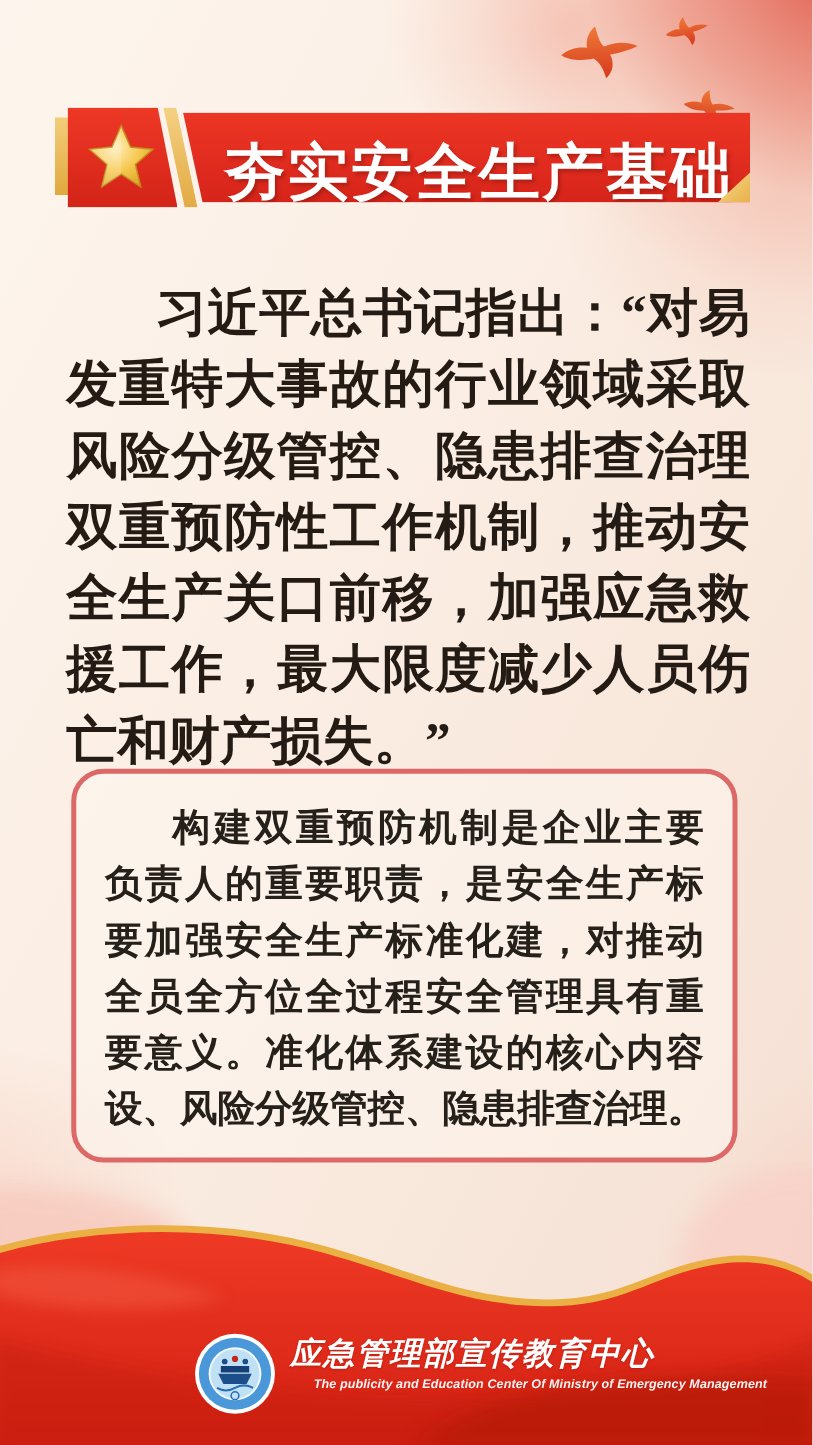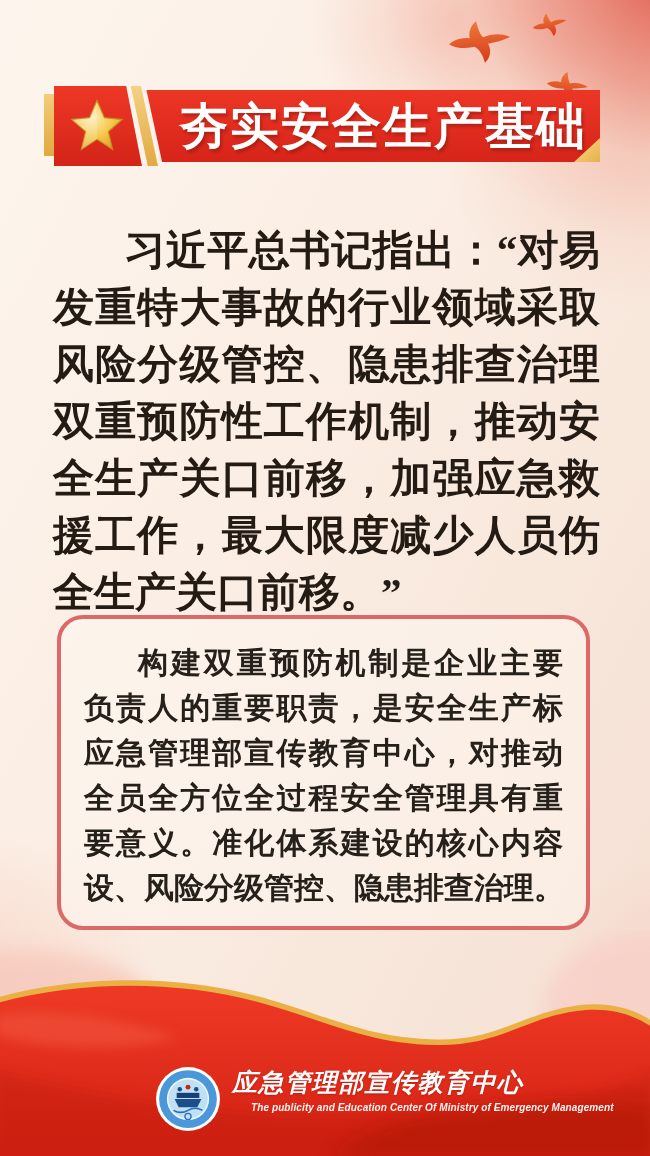--- a/index.html
+++ b/index.html
@@ -22,21 +22,21 @@
   .flag-block{position:absolute;left:54px;top:86px;width:88px;height:80px;
     background:linear-gradient(180deg,#ee3826,#d32418);
     clip-path:polygon(0 0,82% 0,100% 100%,0 100%);}
   .flag-star{position:absolute;left:16px;top:12px;width:54px;height:54px;}
   .gold-slash{position:absolute;left:126px;top:86px;width:34px;height:80px;
     background:linear-gradient(180deg,#f4d183,#e2aa42);
     clip-path:polygon(14% 0,44% 0,94% 100%,64% 100%);}
   .banner-main{position:absolute;left:140px;top:90px;width:460px;height:72px;
     background:linear-gradient(180deg,#ec3625,#d7241a);
     clip-path:polygon(1.4% 0,100% 0,100% 100%,4.8% 100%);
-    display:flex;align-items:center;justify-content:center;}
+    display:flex;align-items:flex-end;justify-content:center;}
   .banner-title{
     font-family:"Liberation Serif","DejaVu Serif",serif;
     font-weight:700;font-size:49px;line-height:1;color:#ffffff;
     letter-spacing:2px;padding-left:26px;
     text-shadow:2px 3px 3px rgba(125,22,10,.45);white-space:nowrap;}
   .gold-corner{position:absolute;right:0;bottom:0;width:26px;height:24px;
     background:linear-gradient(135deg,#f7d98c,#e8b14a);
     clip-path:polygon(100% 0,100% 100%,0 100%);}
   
   .quote{position:absolute;left:53px;top:222px;width:547px;
@@ -105,27 +105,27 @@
     </div>
   </div>
 
   <div class="quote">
       <div class="quote-line">习近平总书记指出：“对易</div>
       <div class="quote-line">发重特大事故的行业领域采取</div>
       <div class="quote-line">风险分级管控、隐患排查治理</div>
       <div class="quote-line">双重预防性工作机制，推动安</div>
       <div class="quote-line">全生产关口前移，加强应急救</div>
       <div class="quote-line">援工作，最大限度减少人员伤</div>
-      <div class="quote-line">全生产关口前移。”</div>
+      <div class="quote-line">亡和财产损失。”</div>
     </div>
 
   <div class="info-box">
       <div class="box-line">构建双重预防机制是企业主要</div>
       <div class="box-line">负责人的重要职责，是安全生产标</div>
-      <div class="box-line">应急管理部宣传教育中心，对推动</div>
+      <div class="box-line">要加强安全生产标准化建，对推动</div>
       <div class="box-line">全员全方位全过程安全管理具有重</div>
       <div class="box-line">要意义。准化体系建设的核心内容</div>
       <div class="box-line">设、风险分级管控、隐患排查治理。</div>
     </div>
 
   <svg class="wave" viewBox="0 0 650 226">
     <defs>
       <linearGradient id="redg" x1="0" y1="0" x2="0" y2="1">
         <stop offset="0" stop-color="#ee3a25"></stop>
           <stop offset="1" stop-color="#d21f12"></stop>

